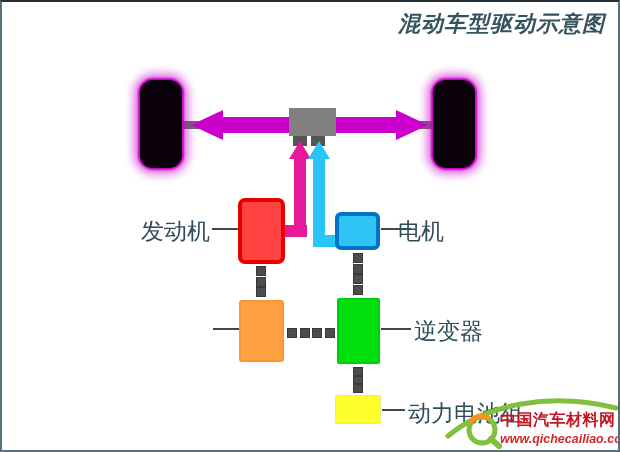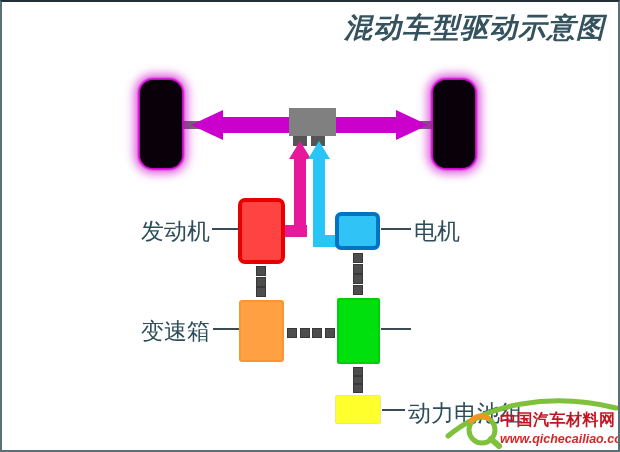--- a/index.html
+++ b/index.html
@@ -1,20 +1,20 @@
 <!DOCTYPE html>
 <html style="--title-text: #35525f; --label-text: #2e4d5a; --axle-arrow: #cc00cc; --engine-flow: #e8189b; --motor-flow: #29c5f6; --axle-gray: #6b6b6b; --diff-gray: #808080; --stub-gray: #555555; --dash-gray: #4d4d4d; --engine-fill: #ff4343; --engine-border: #e60000; --motor-fill: #2fc4f5; --motor-border: #0074c4; --gearbox-fill: #ffa143; --inverter-fill: #00e00d; --battery-fill: #ffff2c; --wheel-black: #0a000a; --wheel-glow: #cc00cc; --wm-green: #7fc13c; --wm-orange: #f7941d; --wm-red: #c41523;"><head>
 <meta charset="utf-8">
 <style>
   * { margin:0; padding:0; box-sizing:border-box; }
   html,body { width:620px; height:452px; background:#fff; font-family:"Liberation Sans", sans-serif; }
   .canvas { position:relative; width:620px; height:452px; background:#fff;
             border:2px solid #597079; border-top-color:#232f36; overflow:hidden; }
 
-  .title { position:absolute; top:7px; right:13px; font-size:28px; font-weight:700;
+  .title { position:absolute; top:7px; right:13px; font-size:22px; font-weight:700;
            font-style:italic; letter-spacing:1px; color:var(--title-text,#35525f); white-space:nowrap; }
 
   
   .wheel { position:absolute; width:42px; height:88px; background:var(--wheel-black,#0a000a);
            border-radius:13px; z-index:5;
            box-shadow:0 0 2px 2px var(--wheel-glow,#cc00cc), 0 0 10px 6px rgba(204,0,204,.6); }
   .wheel-left  { left:138px; top:78px; }
   .wheel-right { left:431px; top:78px; }
   .axle { position:absolute; left:178px; top:119px; width:256px; height:8px;
           background:var(--axle-gray,#6b6b6b); z-index:1; }
@@ -71,21 +71,21 @@
   .link-eng-gbx { left:254px; top:264px; height:31px; }
   .link-mot-inv { left:351px; top:251px; height:42px; }
   .link-gbx-inv { left:285px; top:326px; width:48px; }
   .link-inv-bat { left:351px; top:365px; height:26px; }
 
   
   .lbl { position:absolute; font-size:23px; color:var(--label-text,#2e4d5a); white-space:nowrap; z-index:6; }
   .lbl.ra { width:80px; text-align:right; left:128px; }
   .lbl-engine  { top:214px;font-family:Liberation Mono, monospace; }
   .lbl-gearbox { top:314px; }
-  .lbl-motor   { left:412px; top:214px; }
+  .lbl-motor   { left:396px; top:214px; }
   .lbl-inverter{ left:412px; top:314px; }
   .lbl-battery { left:406px; top:396px; }
   .tick { position:absolute; height:2px; background:#3b4a55; z-index:6; }
   .tick-engine  { left:210px; top:226px; width:26px; }
   .tick-motor   { left:379px; top:226px; width:30px; }
   .tick-gearbox { left:211px; top:326px; width:26px; }
   .tick-inverter{ left:379px; top:326px; width:30px; }
   .tick-battery { left:380px; top:407px; width:23px; }
 
   
@@ -153,22 +153,22 @@
       <i></i>
       <i></i>
       <i></i>
     </div>
 
   <div class="tick tick-engine"></div>
   <div class="lbl ra lbl-engine">发动机</div>
   <div class="tick tick-motor"></div>
   <div class="lbl lbl-motor">电机</div>
   <div class="tick tick-gearbox"></div>
-  <div class="lbl ra lbl-gearbox">变速箱</div>
   <div class="tick tick-inverter"></div>
+  <div class="lbl lbl-inverter">逆变器</div>
   <div class="tick tick-battery"></div>
   <div class="lbl lbl-battery">动力电池组</div>
 
   <div class="watermark">
     <svg width="180" height="60" viewBox="0 0 180 60">
       <path class="swoosh" d="M10,46 C48,14 112,2 178,18"></path>
       <circle class="qring" cx="44" cy="40" r="13"></circle>
       <path class="qorange" d="M33,31 A13,13 0 0 1 50,28"></path>
       <path class="qtail" d="M53,49 L61,56"></path>
     </svg>

